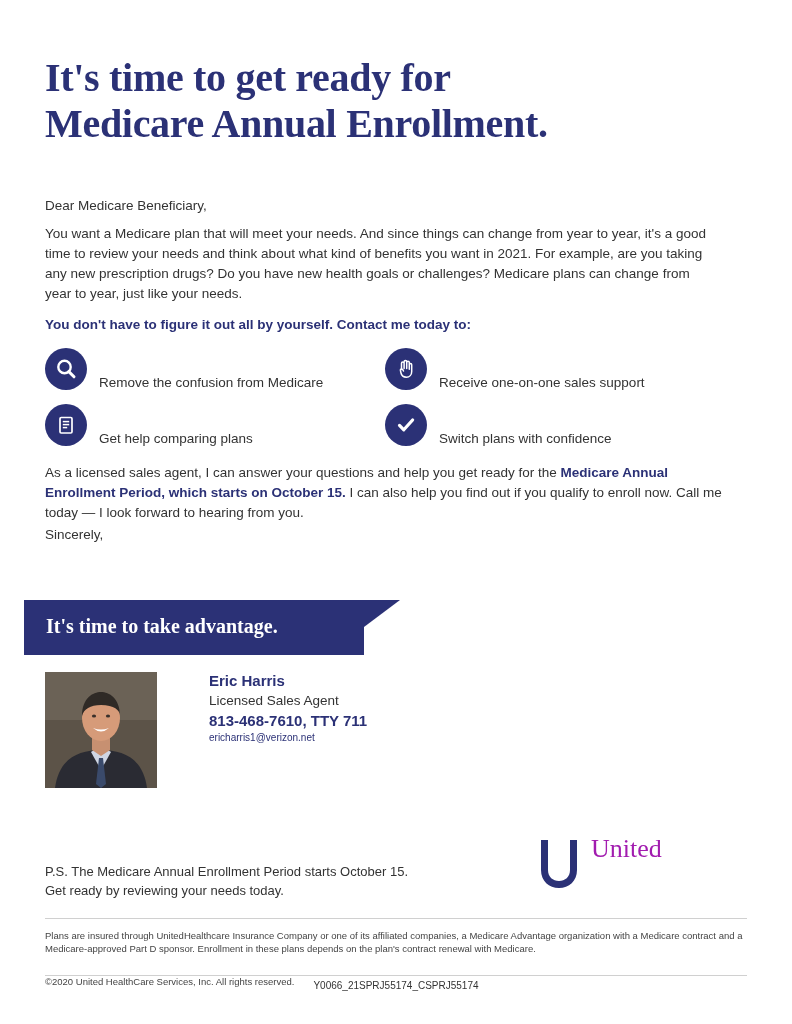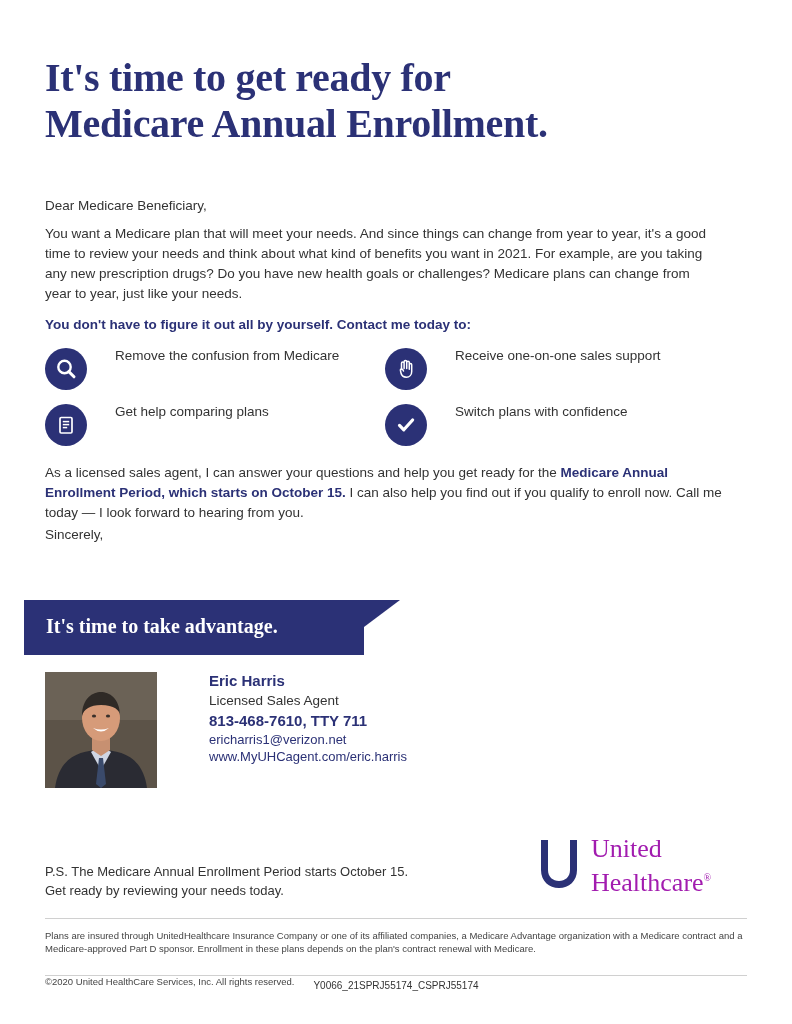--- a/index.html
+++ b/index.html
@@ -72,23 +72,22 @@
     left: 45px;
     top: 348px;
     width: 680px;
   }
   .benefit-row {
     display: flex;
     margin-bottom: 14px;
   }
   .benefit {
     display: flex;
-    align-items: flex-start;
+    align-items: flex-end;
     width: 348px;
-    gap: 16px;
   }
   .benefit .circle {
     width: 42px;
     height: 42px;
     border-radius: 50%;
     background: #2b3176;
     flex: 0 0 42px;
     display: flex;
     align-items: center;
     justify-content: center;
@@ -188,21 +187,21 @@
     color: #333;
     margin-bottom: 4px;
   }
   .agent-phone {
     font-size: 15px;
     font-weight: bold;
     color: #2b3176;
     margin-bottom: 3px;
   }
   .agent-email, .agent-web {
-    font-size: 13px;
+    font-size: 10px;
     color: #2b3176;
     margin-bottom: 2px;
   }
 
   
   .ps {
     position: absolute;
     left: 45px;
     top: 862px;
     width: 480px;
@@ -369,41 +368,39 @@
         <ellipse cx="63" cy="44" rx="2.1" ry="1.5" fill="#39302b"></ellipse>
 
         <path d="M48 56 q8 7 16 0 q-8 3 -16 0 z" fill="#ffffff"></path>
       </svg>
     </div>
     <div class="agent-info">
       <div class="agent-name">Eric Harris</div>
       <div class="agent-title">Licensed Sales Agent</div>
       <div class="agent-phone">813-468-7610, TTY 711</div>
       <div class="agent-email">ericharris1@verizon.net</div>
-      <div class="agent-web">www.MyUHCagent.com/eric.harris</div>
     </div>
   </div>
 
   <div class="ps">
     <div>P.S. The Medicare Annual Enrollment Period starts October 15.</div>
     <div>Get ready by reviewing your needs today.</div>
   </div>
 
   <div class="logo">
     <div class="logo-mark">
       <svg width="48" height="58" viewBox="0 0 48 58">
         <path d="M6 6 v30 c0 11 8 18 18 18 c10 0 18 -7 18 -18 V6 h-7 v30 c0 7 -5 11 -11 11 c-6 0 -11 -4 -11 -11 V6 Z" fill="#2b3176"></path>
         <rect x="15" y="12" width="3.2" height="30" fill="#ffffff"></rect>
         <rect x="21" y="12" width="3.2" height="30" fill="#ffffff"></rect>
         <rect x="27" y="12" width="3.2" height="30" fill="#ffffff"></rect>
       </svg>
     </div>
     <div class="logo-text">
       <div>United</div>
-      <div><span>Healthcare</span><span class="reg">®</span></div>
     </div>
   </div>
 
   <div class="rule"></div>
   <div class="fineprint">
     <div>Plans are insured through UnitedHealthcare Insurance Company or one of its affiliated companies, a Medicare Advantage organization with a Medicare contract and a Medicare-approved Part D sponsor. Enrollment in these plans depends on the plan's contract renewal with Medicare.</div>
     <div class="sep">©2020 United HealthCare Services, Inc. All rights reserved.</div>
   </div>
   <div class="rule2"></div>
   <div class="jobcodes">

